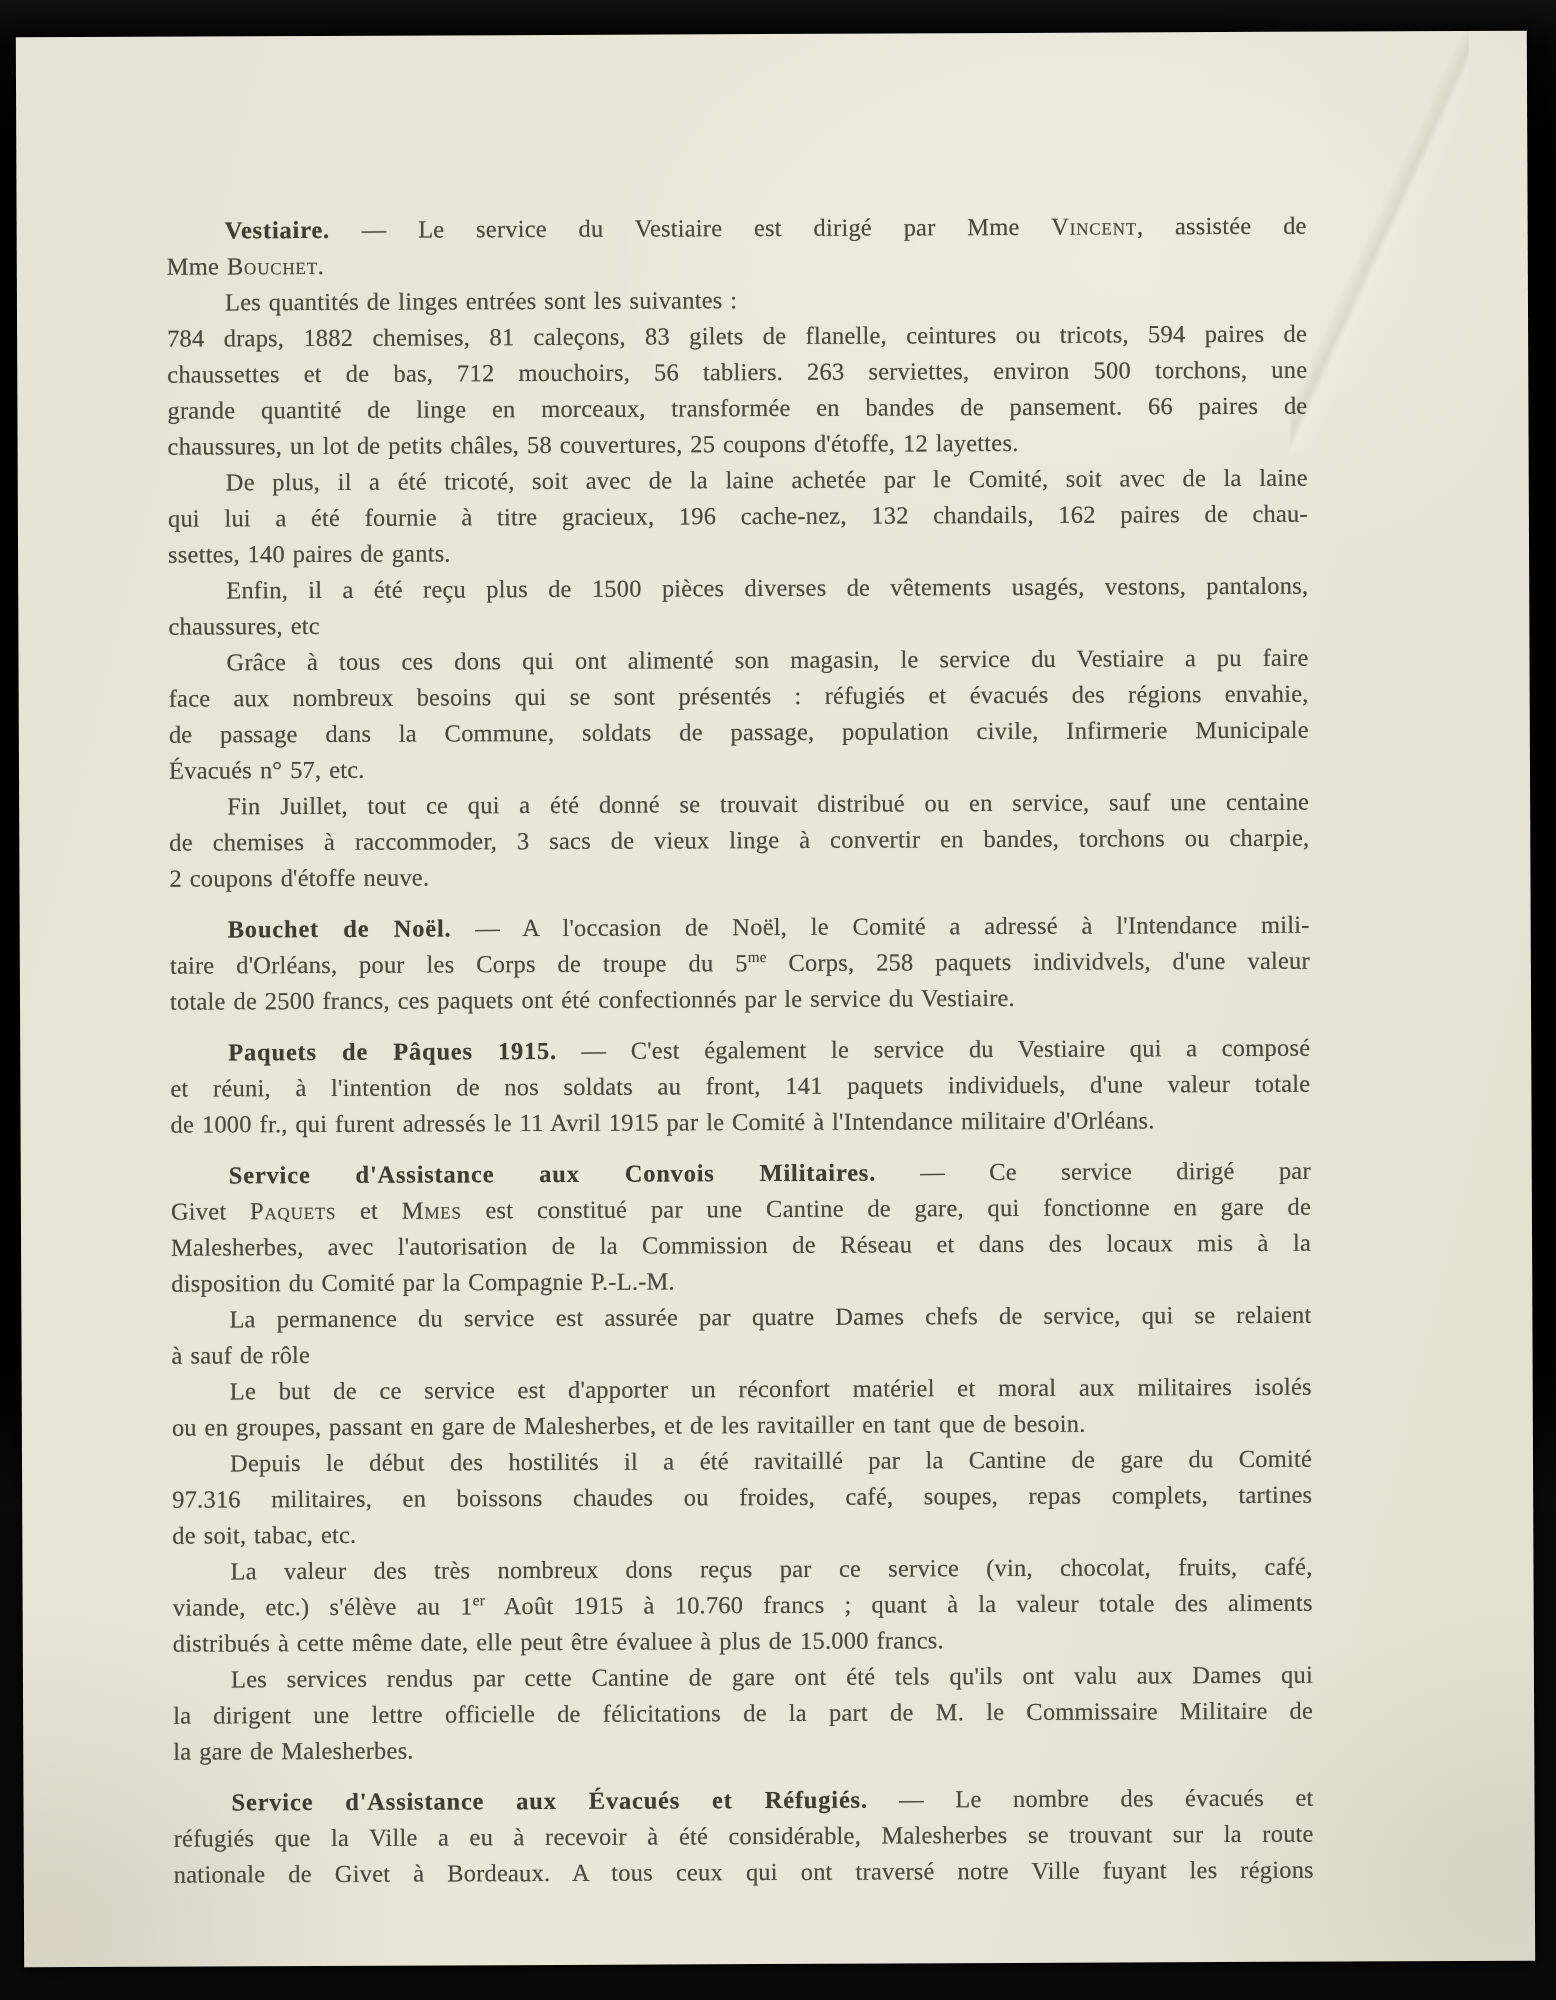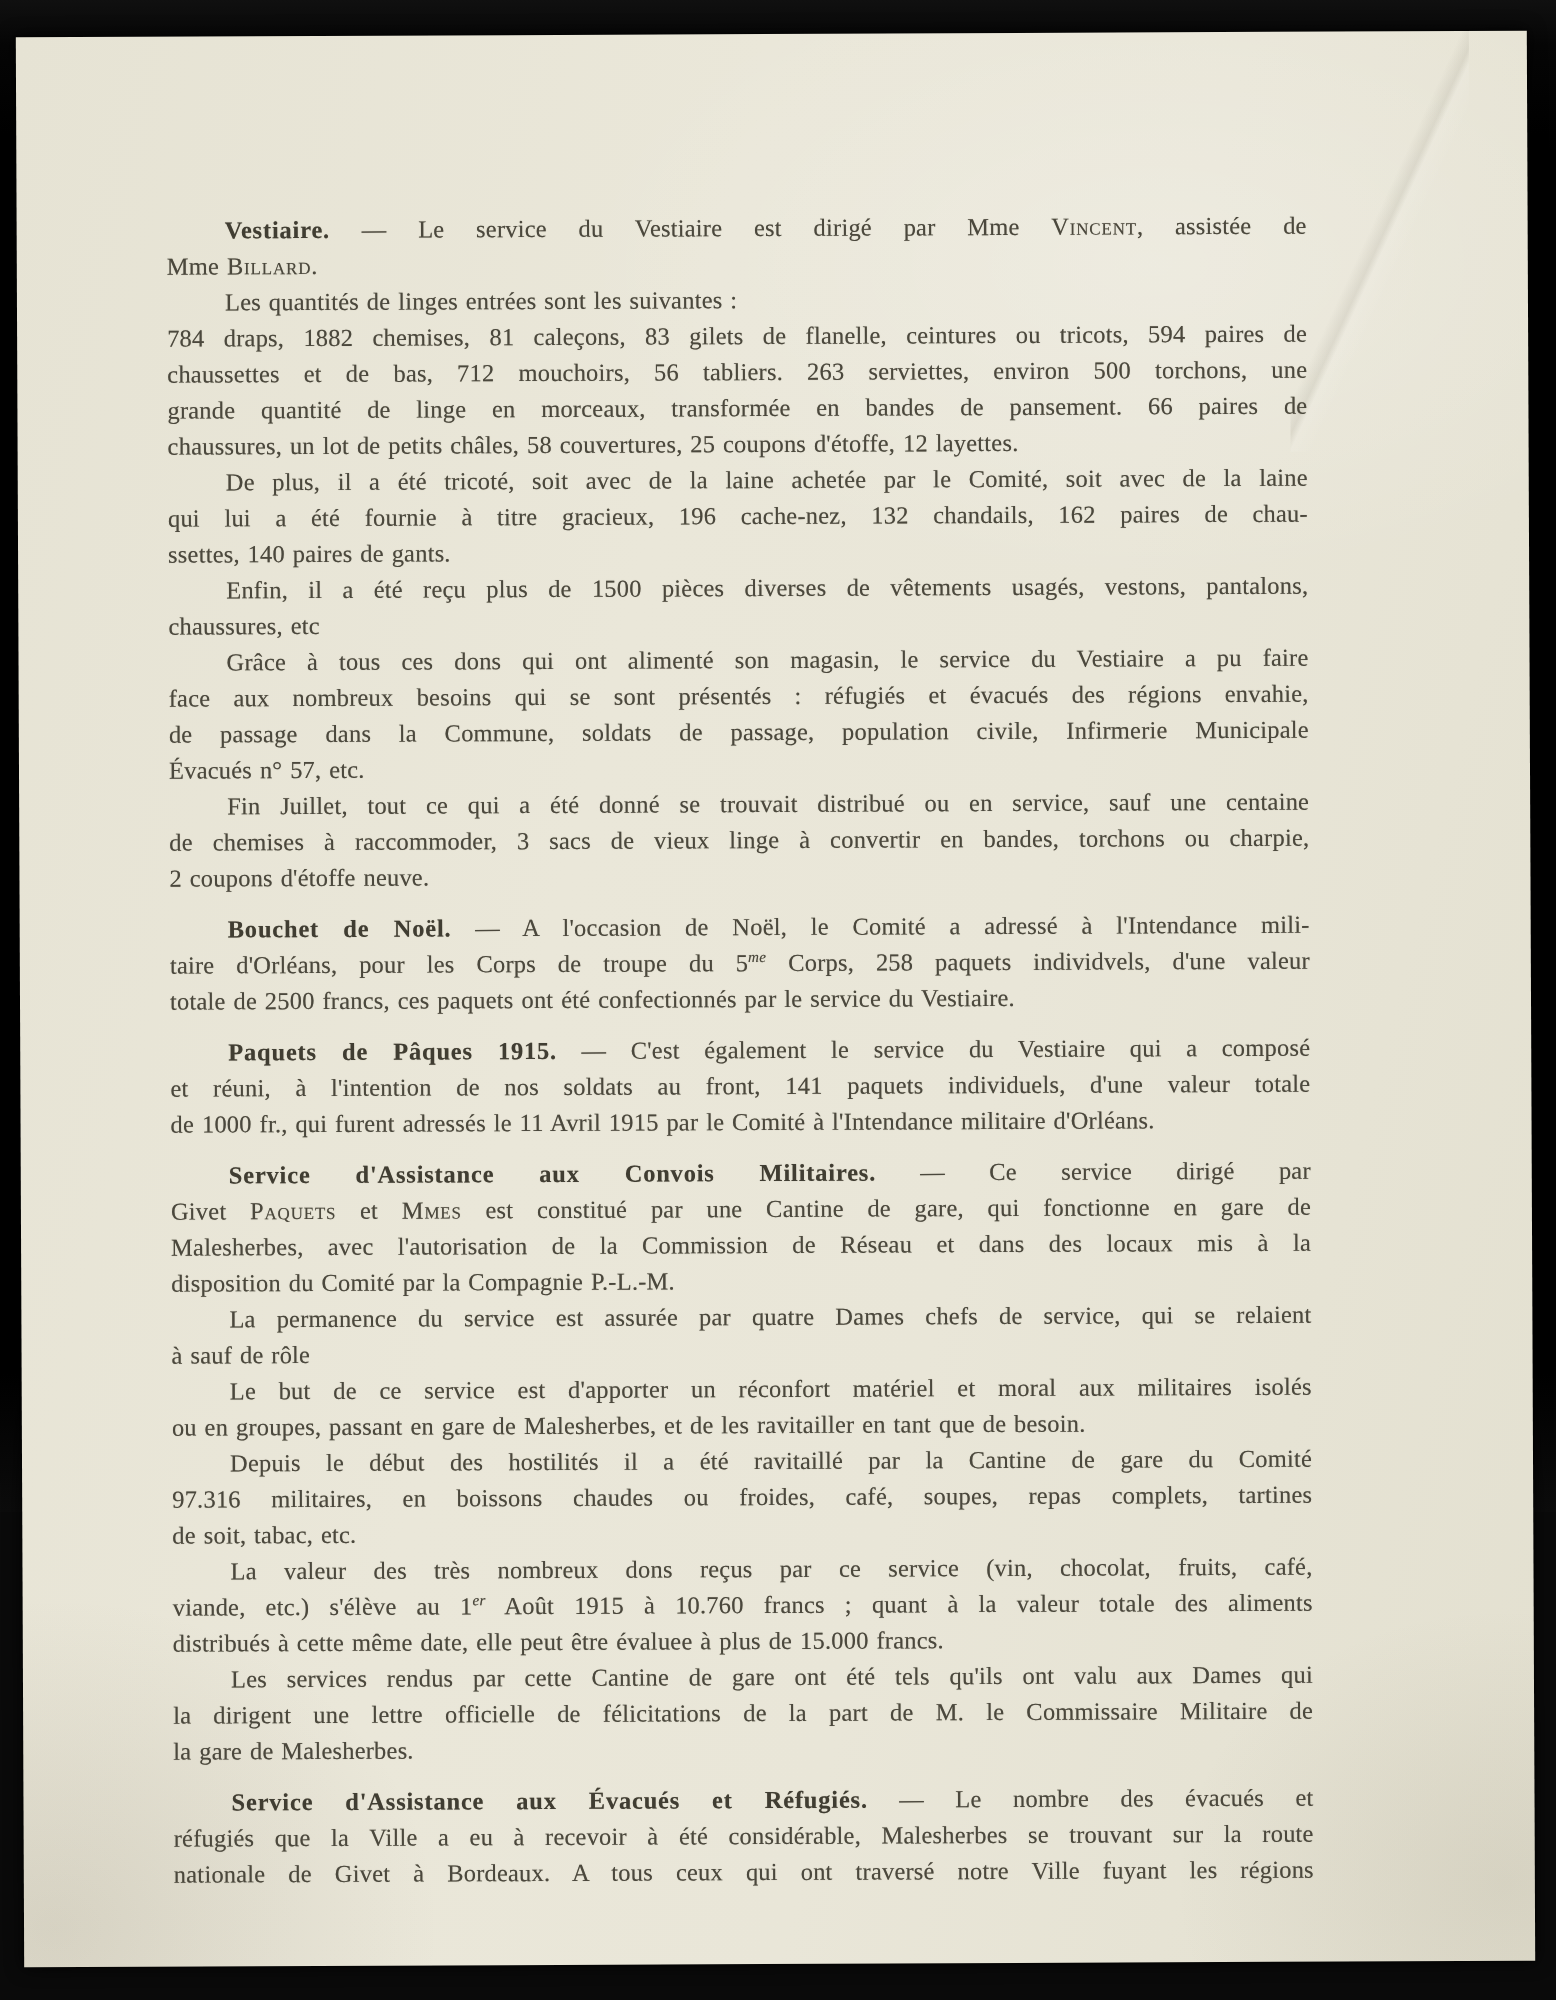--- a/index.html
+++ b/index.html
@@ -74,33 +74,32 @@
     letter-spacing: 0.8px;
   }
   .seg.sc {
     font-variant: small-caps;
     letter-spacing: 0.8px;
   }
   .seg.sup {
     font-size: 0.62em;
     vertical-align: super;
     line-height: 0;
-    font-style: italic;
   }
 </style>
 </head>
 <body>
 
 <div class="stage">
   <div class="paper">
     <div class="crease"></div>
     <div class="text-block">
         <div class="para">
           <div class="line"><span class="seg b">Vestiaire.</span><span class="seg"> — Le service du Vestiaire est dirigé par Mme </span><span class="seg sc">Vincent</span><span class="seg">, assistée de</span></div>
-          <div class="line last"><span class="seg">Mme </span><span class="seg sc">Billard</span><span class="seg">.</span></div>
+          <div class="line last"><span class="seg">Mme </span><span class="seg sc">Bouchet</span><span class="seg">.</span></div>
         </div>
         <div class="para">
           <div class="line last"><span class="seg">Les quantités de linges entrées sont les suivantes :</span></div>
         </div>
         <div class="para noindent">
           <div class="line"><span class="seg">784 draps, 1882 chemises, 81 caleçons, 83 gilets de flanelle, ceintures ou tricots, 594 paires de</span></div>
           <div class="line"><span class="seg">chaussettes et de bas, 712 mouchoirs, 56 tabliers. 263 serviettes, environ 500 torchons, une</span></div>
           <div class="line"><span class="seg">grande quantité de linge en morceaux, transformée en bandes de pansement. 66 paires de</span></div>
           <div class="line last"><span class="seg">chaussures, un lot de petits châles, 58 couvertures, 25 coupons d'étoffe, 12 layettes.</span></div>
         </div>

